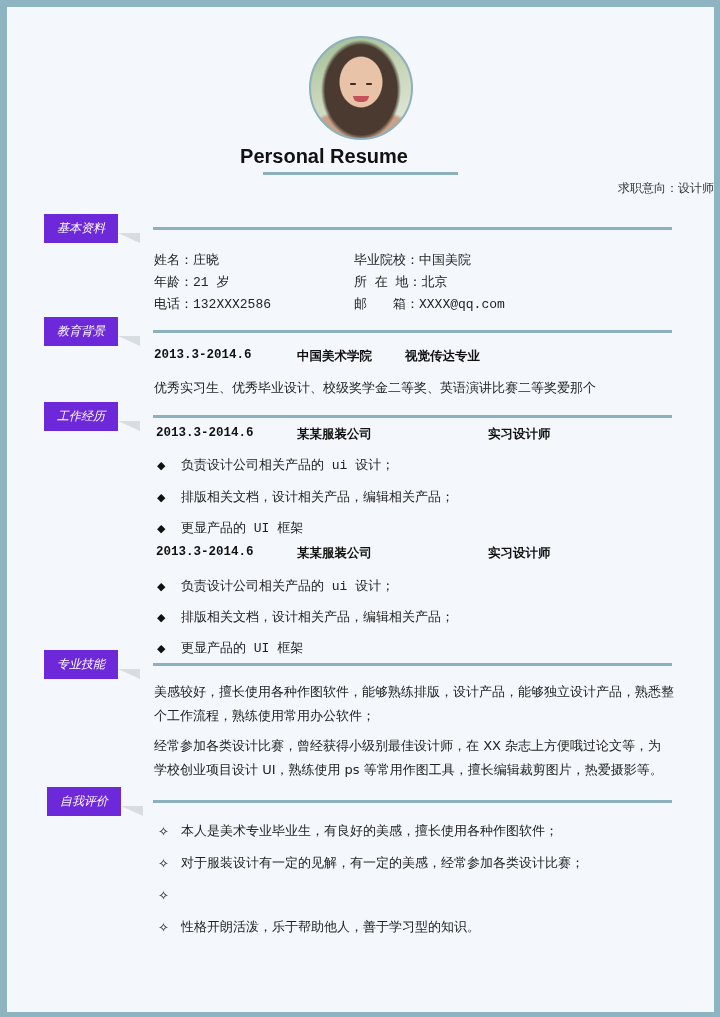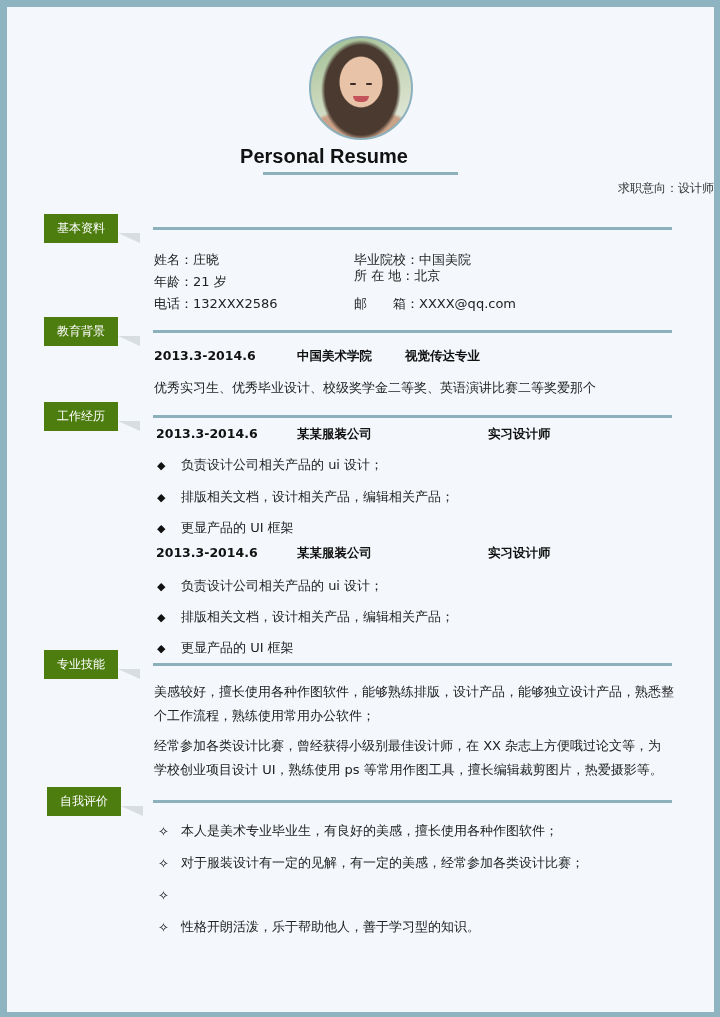--- a/index.html
+++ b/index.html
@@ -31,29 +31,29 @@
   .avatar .eye { position: absolute; top: 45px; width: 6px; height: 2px; background: #3a2a22; border-radius: 2px; }
   .title {
     left: 0; width: 634px; top: 138px; text-align: center;
     font-family: "Liberation Sans", sans-serif; font-weight: bold; font-size: 20px; color: #111;
   }
   .title-line { left: 256px; top: 165px; width: 195px; height: 3px; background: #8db0bd; }
   .subtitle { left: 0; width: 707px; top: 173px; text-align: right; font-size: 12px; color: #333; }
 
   .tab {
     position: absolute; left: 37px; width: 74px; height: 29px;
-    background: #4d7c0f; color: #fff; font-size: 12px; line-height: 29px; text-align: center;
+    background: #6d28d9; color: #fff; font-size: 12px; line-height: 29px; text-align: center; font-style: italic;
   }
   .tab-shadow {
     position: absolute; width: 0; height: 0;
     border-top: 10px solid #d8dde1; border-left: 22px solid transparent;
     border-right: 0 solid transparent;
   }
   .rule { position: absolute; left: 146px; width: 519px; height: 3px; background: #8db0bd; }
-  .t { position: absolute; font-size: 13px; color: #222; white-space: nowrap; }
+  .t { position: absolute; font-size: 13px; color: #222; white-space: nowrap; font-family: Liberation Mono, monospace; }
   .b { font-weight: bold; font-size: 12.5px; color: #111; }
   .bullet { position: absolute; font-size: 11px; color: #111; }
   .para { position: absolute; left: 147px; width: 520px; font-size: 13px; line-height: 24px; color: #222; }
 </style>
 </head>
 <body>
 
 <div class="page">
 
   <div class="abs avatar">
@@ -66,21 +66,21 @@
   <div class="abs subtitle">求职意向：设计师</div>
 
   <div class="tab" style="top:207px">基本资料</div>
   <div class="tab-shadow" style="left:111px; top:226px"></div>
   <div class="rule" style="top:220px"></div>
 
   <div class="t" style="left:147px; top:244px">姓名：庄晓</div>
   <div class="t" style="left:147px; top:266px">年龄：21 岁</div>
   <div class="t" style="left:147px; top:288px">电话：132XXX2586</div>
   <div class="t" style="left:347px; top:244px">毕业院校：中国美院</div>
-  <div class="t" style="left:347px; top:260px">所 在 地：北京</div>
+  <div class="t" style="left:347px; top:266px">所 在 地：北京</div>
   <div class="t" style="left:347px; top:288px">邮　　箱：XXXX@qq.com</div>
 
   <div class="tab" style="top:310px">教育背景</div>
   <div class="tab-shadow" style="left:111px; top:329px"></div>
   <div class="rule" style="top:323px"></div>
 
   <div class="t b" style="left:147px; top:341px">2013.3-2014.6</div>
   <div class="t b" style="left:290px; top:341px">中国美术学院</div>
   <div class="t b" style="left:398px; top:341px">视觉传达专业</div>
   <div class="t" style="left:147px; top:372px">优秀实习生、优秀毕业设计、校级奖学金二等奖、英语演讲比赛二等奖爱那个</div>

